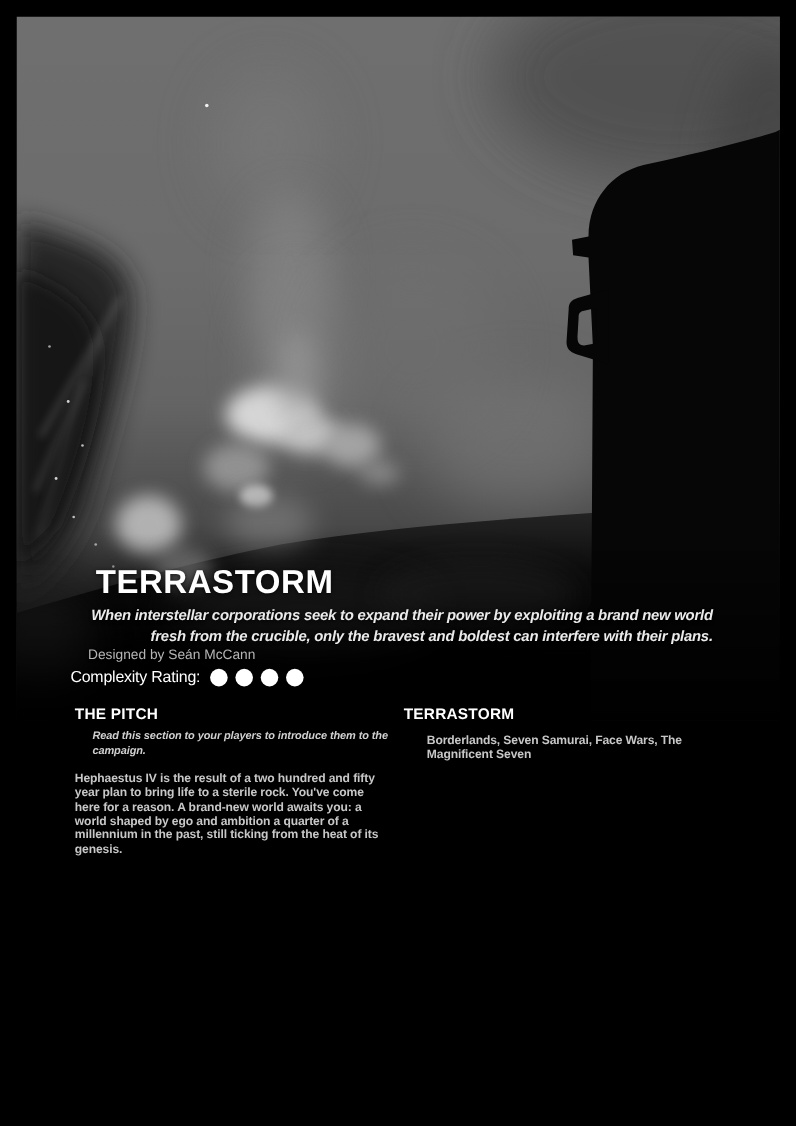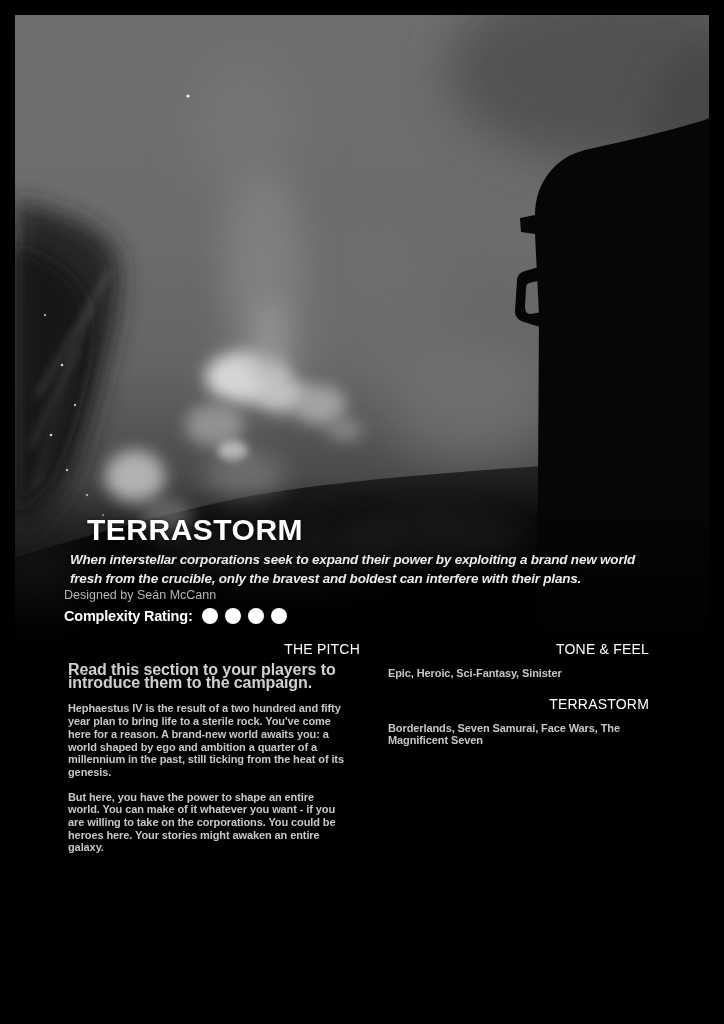--- a/index.html
+++ b/index.html
@@ -11,44 +11,44 @@
 
   .title {
     position:absolute; left:87px; top:514px; color:#fff;
     font-size:30px; font-weight:800; letter-spacing:.5px; line-height:1.05;
     text-shadow:0 1px 4px rgba(0,0,0,.7);
     text-align:center;
   }
   .subtitle {
     position:absolute; left:70px; top:550px; width:578px; color:#ebebeb;
     font-style:italic; font-weight:bold; font-size:13.5px; line-height:19px;
-    letter-spacing:-.2px; text-shadow:0 1px 3px rgba(0,0,0,.8);
+    letter-spacing:-.2px; text-shadow:0 1px 3px rgba(0,0,0,.8);text-align:right;
   }
   .designer {
-    position:absolute; left:64px; top:588px; color:#b5b5b5; font-size:12.5px;
+    position:absolute; left:80px; top:588px; color:#b5b5b5; font-size:12.5px;
     text-shadow:0 1px 2px rgba(0,0,0,.8);
   }
   .complexity {
     position:absolute; left:64px; top:605px; height:22px;
     display:flex; align-items:center;
   }
-  .complexity-label { color:#fff; font-size:14.5px; font-weight:bold; letter-spacing:-.2px; }
+  .complexity-label { color:#fff; font-size:14.5px; font-weight:normal; letter-spacing:-.2px; }
   .dots { display:flex; margin-left:9px; }
   .dot { width:16px; height:16px; border-radius:50%; background:#fff; margin-right:7px; }
 
   .col { position:absolute; top:641px; }
   .col-left  { left:68px;  width:292px; }
   .col-right { left:367px; width:282px; }
   .heading {
-    color:#fff; font-size:14px; font-weight:normal; letter-spacing:.2px;
-    margin:0 0 7px 0; line-height:16px;text-align:right;
+    color:#fff; font-size:14px; font-weight:bold; letter-spacing:.2px;
+    margin:0 0 7px 0; line-height:16px;
   }
   .intro {
-    color:#d0d0d0; font-weight:bold; font-size:16px;
-    line-height:12.7px; letter-spacing:-.1px; margin:0 0 13px 0;
+    color:#d0d0d0; font-style:italic; font-weight:bold; font-size:10px;
+    line-height:12.7px; letter-spacing:-.1px; margin:0 0 13px 16px;
   }
   .body-p {
     color:#c7c7c7; font-weight:bold; font-size:11px; line-height:12.7px;
     letter-spacing:-.1px; margin:0 12px 12px 0;
   }
   .rc-section { margin-bottom:16px; }
   .rc-section .heading { margin-bottom:10px; }
   .rc-body { padding-left:21px; margin:0; }
 
   .footer { position:absolute; left:0; top:925px; width:724px; height:50px; }
@@ -157,28 +157,23 @@
         <span class="dot"></span>
         <span class="dot"></span>
         <span class="dot"></span>
       </span>
   </div>
 
   <div class="col col-left">
     <h3 class="heading">THE PITCH</h3>
     <p class="intro">Read this section to your players to introduce them to the campaign.</p>
     <p class="body-p">Hephaestus IV is the result of a two hundred and fifty year plan to bring life to a sterile rock. You've come here for a reason. A brand-new world awaits you: a world shaped by ego and ambition a quarter of a millennium in the past, still ticking from the heat of its genesis.</p>
-    <p class="body-p">But here, you have the power to shape an entire world. You can make of it whatever you want - if you are willing to take on the corporations. You could be heroes here. Your stories might awaken an entire galaxy.</p>
   </div>
 
   <div class="col col-right">
-    <div class="rc-section">
-      <h3 class="heading">TONE &amp; FEEL</h3>
-      <p class="body-p rc-body">Epic, Heroic, Sci-Fantasy, Sinister</p>
-    </div>
     <div class="rc-section">
       <h3 class="heading">TERRASTORM</h3>
       <p class="body-p rc-body">Borderlands, Seven Samurai, Face Wars, The Magnificent Seven</p>
     </div>
   </div>
 
   <div class="footer">
     
     
     

